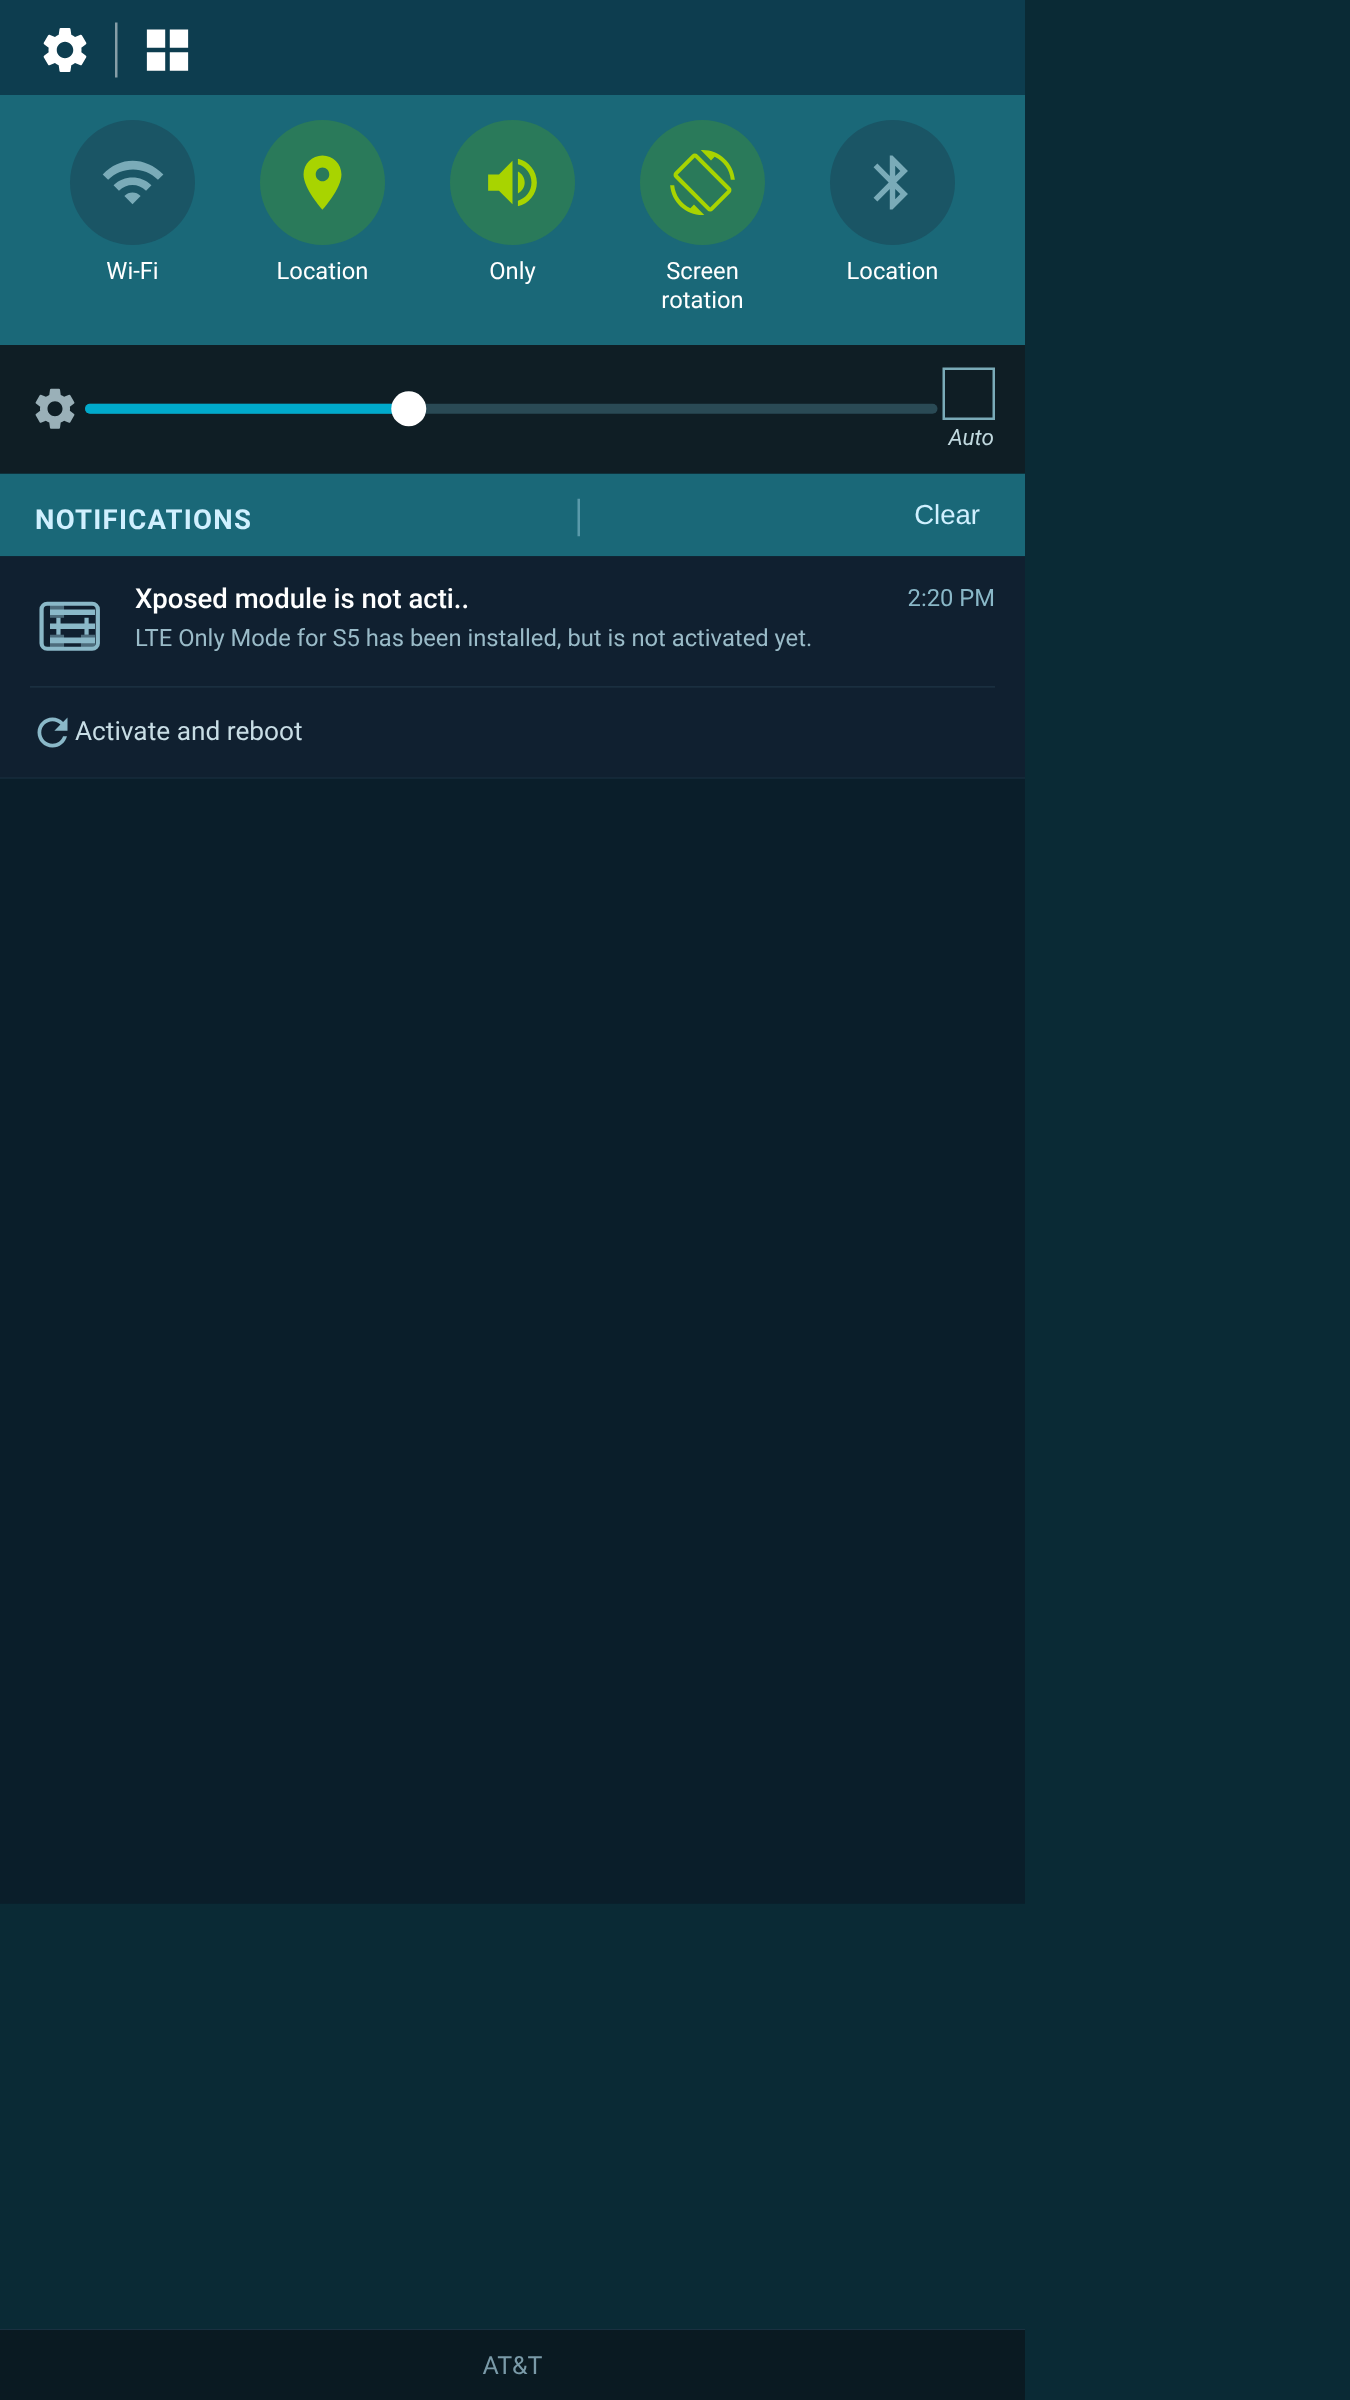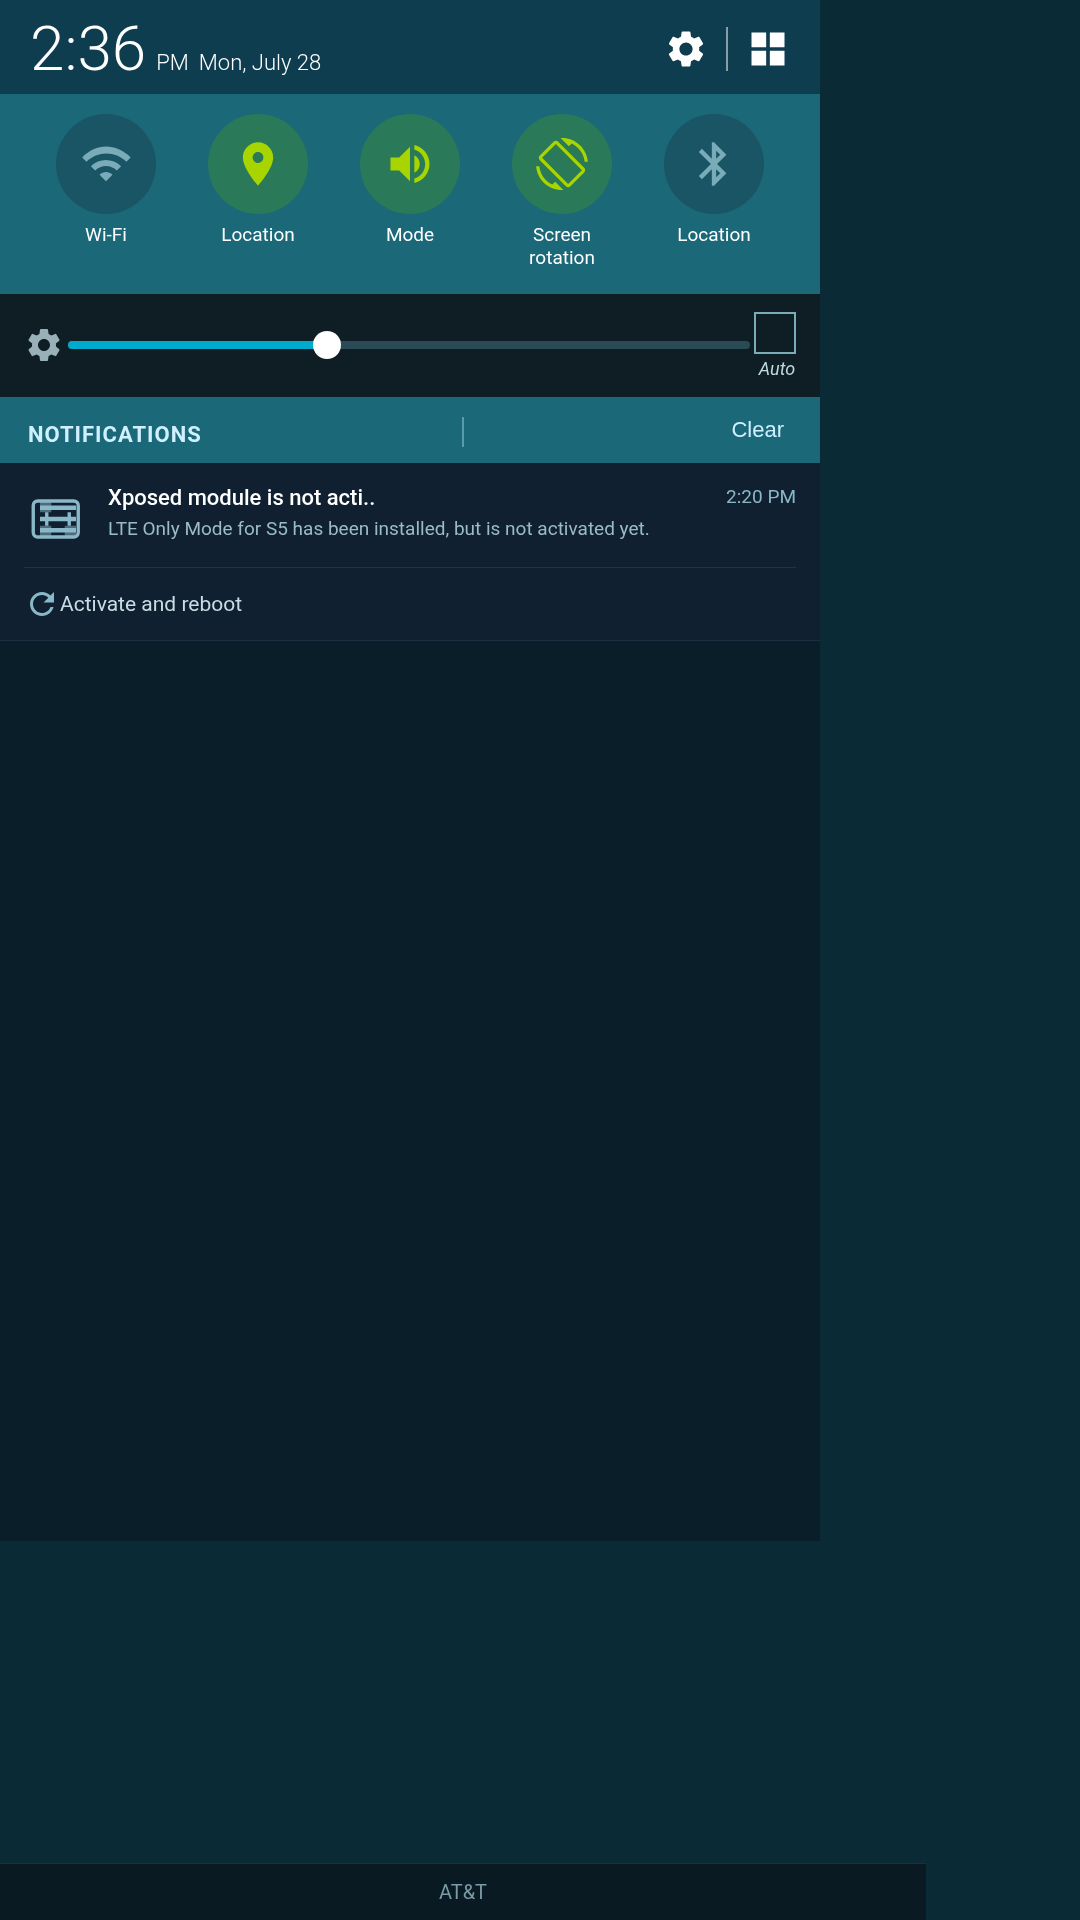--- a/index.html
+++ b/index.html
@@ -260,44 +260,39 @@
     .action-label {
       font-size: 21px;
       color: #c8dde5;
     }
 
     
     .footer {
       position: fixed;
       bottom: 0;
       left: 0;
-      width: 926px;
+      width: 820px;
       background-color: #0a1a22;
       padding: 16px;
       text-align: center;
       font-size: 20px;
       color: #7a9aa8;
       border-top: 1px solid #1a3040;
     }
 
     
     .empty-area {
       height: 900px;
       background-color: #0a1e2a;
     }
   </style>
 </head>
 <body>
 
 <div class="status-bar">
-  <div class="status-left">
-    <span class="time-large">2:36</span>
-    <span class="time-ampm">PM</span>
-    <span class="date-text">Mon, July 28</span>
-  </div>
   <div class="status-right">
 
     <svg class="gear-icon-svg" viewBox="0 0 24 24">
       <path d="M19.14,12.94c0.04-0.3,0.06-0.61,0.06-0.94c0-0.32-0.02-0.64-0.07-0.94l2.03-1.58c0.18-0.14,0.23-0.41,0.12-0.61 l-1.92-3.32c-0.12-0.22-0.37-0.29-0.59-0.22l-2.39,0.96c-0.5-0.38-1.03-0.7-1.62-0.94L14.4,2.81c-0.04-0.24-0.24-0.41-0.48-0.41 h-3.84c-0.24,0-0.43,0.17-0.47,0.41L9.25,5.35C8.66,5.59,8.12,5.92,7.63,6.29L5.24,5.33c-0.22-0.08-0.47,0-0.59,0.22L2.74,8.87 C2.62,9.08,2.66,9.34,2.86,9.48l2.03,1.58C4.84,11.36,4.8,11.69,4.8,12s0.02,0.64,0.07,0.94l-2.03,1.58 c-0.18,0.14-0.23,0.41-0.12,0.61l1.92,3.32c0.12,0.22,0.37,0.29,0.59,0.22l2.39-0.96c0.5,0.38,1.03,0.7,1.62,0.94l0.36,2.54 c0.05,0.24,0.24,0.41,0.48,0.41h3.84c0.24,0,0.44-0.17,0.47-0.41l0.36-2.54c0.59-0.24,1.13-0.56,1.62-0.94l2.39,0.96 c0.22,0.08,0.47,0,0.59-0.22l1.92-3.32c0.12-0.22,0.07-0.47-0.12-0.61L19.14,12.94z M12,15.6c-1.98,0-3.6-1.62-3.6-3.6 s1.62-3.6,3.6-3.6s3.6,1.62,3.6,3.6S13.98,15.6,12,15.6z"></path>
     </svg>
     <div class="divider-vertical"></div>
 
     <svg class="grid-icon-svg" viewBox="0 0 24 24">
       <path d="M3 3h8v8H3zm10 0h8v8h-8zM3 13h8v8H3zm10 0h8v8h-8z"></path>
     </svg>
@@ -324,21 +319,21 @@
       </div>
       <span class="toggle-label">Location</span>
     </div>
 
     <div class="toggle-item">
       <div class="toggle-circle active">
         <svg viewBox="0 0 24 24">
           <path d="M3 9v6h4l5 5V4L7 9H3zm13.5 3c0-1.77-1.02-3.29-2.5-4.03v8.05c1.48-.73 2.5-2.25 2.5-4.02zM14 3.23v2.06c2.89.86 5 3.54 5 6.71s-2.11 5.85-5 6.71v2.06c4.01-.91 7-4.49 7-8.77s-2.99-7.86-7-8.77z"></path>
         </svg>
       </div>
-      <span class="toggle-label">Mode</span>
+      <span class="toggle-label">Only</span>
     </div>
 
     <div class="toggle-item">
       <div class="toggle-circle active">
         <svg viewBox="0 0 24 24">
           <path d="M16.48 2.52c3.27 1.55 5.61 4.72 5.97 8.48h1.5C23.44 4.84 18.29 0 12 0l-.66.03 3.81 3.81 1.33-1.32zm-6.25-.77c-.59-.59-1.54-.59-2.12 0L1.75 8.11c-.59.59-.59 1.54 0 2.12l12.02 12.02c.59.59 1.54.59 2.12 0l6.36-6.36c.59-.59.59-1.54 0-2.12L10.23 1.75zm4.6 19.44L2.81 9.17l6.36-6.36 12.02 12.02-6.36 6.36zm-7.31.29C4.25 19.94 1.91 16.76 1.55 13H.05C.56 19.16 5.71 24 12 24l.66-.03-3.81-3.81-1.33 1.32z"></path>
         </svg>
       </div>
       <span class="toggle-label" style="white-space:pre-line;">Screen
 rotation</span>

